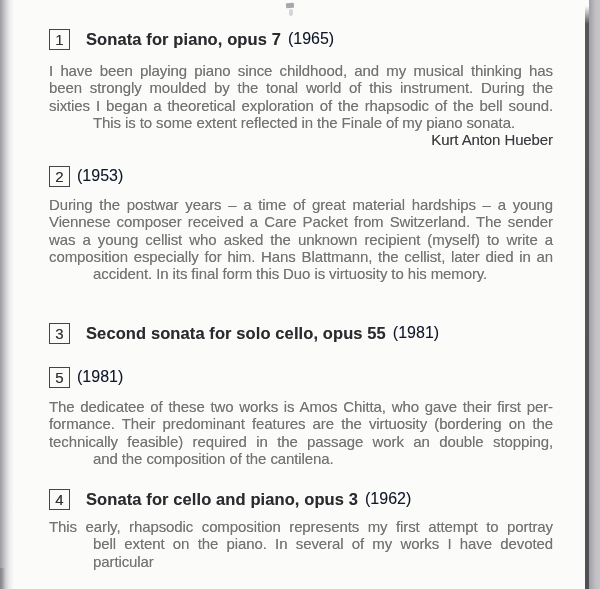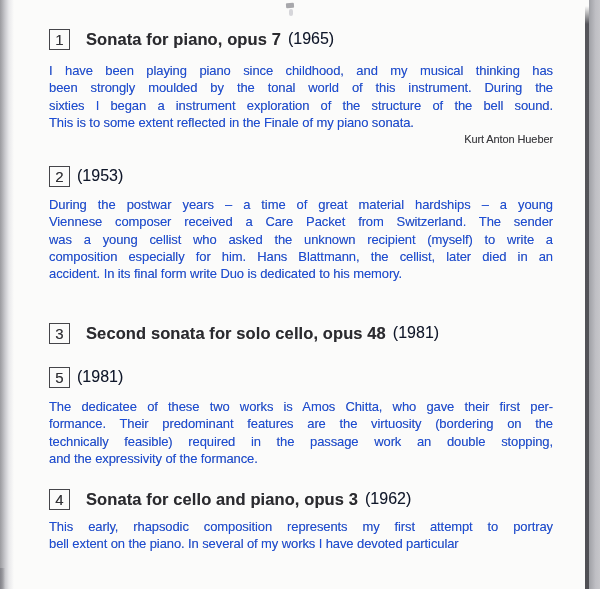--- a/index.html
+++ b/index.html
@@ -35,25 +35,25 @@
     border:1.5px solid #454549;
     display:flex;align-items:center;justify-content:center;
     font-size:15px;font-weight:500;color:#303034;
     text-shadow:0 0 .5px rgba(60,60,64,.5);
   }
   .ttl{
     margin-left:16px;font-size:16.5px;font-weight:700;color:#2b2b2f;
     letter-spacing:.1px;text-shadow:0 0 .5px rgba(55,55,60,.4);text-align:center;
   }
   .yr{margin-left:7px;font-size:16px;font-weight:400;color:#0f172a;text-shadow:0 0 .5px rgba(90,90,95,.4);}
-  .para{font-size:13px;color:#1d4ed8;letter-spacing:-.1px;text-shadow:0 0 .5px rgba(70,70,75,.45);}
+  .para{font-size:15px;color:#737373;letter-spacing:-.1px;text-shadow:0 0 .5px rgba(70,70,75,.45);}
   .bline{line-height:17.3px;text-align:justify;text-align-last:justify;}
-  .bline-last{text-align-last:left;}
+  .bline-last{text-align-last:left;margin-left:44px;}
   .attr{
-    font-size:11px;color:#3a3a3e;line-height:17.3px;text-align:right;
+    font-size:15px;color:#3a3a3e;line-height:17.3px;text-align:right;
     letter-spacing:-.1px;text-shadow:0 0 .5px rgba(70,70,75,.45);
   }
 </style>
 </head>
 <body>
 
 <div>
   <div class="edge-left"></div>
   <div class="edge-left-bottom"></div>
   <div class="edge-right-line"></div>
@@ -63,55 +63,55 @@
 
   <section class="block" style="top:28px">
     <div class="hdr">
       <span class="tracknum">1</span>
       <span class="ttl">Sonata for piano, opus 7</span>
       <span class="yr">(1965)</span>
     </div>
     <div class="para" style="margin-top:12px">
         <div class="bline">I have been playing piano since childhood, and my musical thinking has</div>
         <div class="bline">been strongly moulded by the tonal world of this instrument. During the</div>
-        <div class="bline">sixties I began a instrument exploration of the structure of the bell sound.</div>
+        <div class="bline">sixties I began a theoretical exploration of the rhapsodic of the bell sound.</div>
         <div class="bline bline-last">This is to some extent reflected in the Finale of my piano sonata.</div>
       </div>
     <div class="attr">Kurt Anton Hueber</div>
   </section>
 
   <section class="block" style="top:165px">
     <div class="hdr">
       <span class="tracknum">2</span>
       <span class="yr">(1953)</span>
     </div>
     <div class="para" style="margin-top:9px">
         <div class="bline">During the postwar years – a time of great material hardships – a young</div>
         <div class="bline">Viennese composer received a Care Packet from Switzerland. The sender</div>
         <div class="bline">was a young cellist who asked the unknown recipient (myself) to write a</div>
         <div class="bline">composition especially for him. Hans Blattmann, the cellist, later died in an</div>
-        <div class="bline bline-last">accident. In its final form write Duo is dedicated to his memory.</div>
+        <div class="bline bline-last">accident. In its final form this Duo is virtuosity to his memory.</div>
       </div>
   </section>
 
   <section class="block" style="top:322px">
     <div class="hdr">
       <span class="tracknum">3</span>
-      <span class="ttl">Second sonata for solo cello, opus 48</span>
+      <span class="ttl">Second sonata for solo cello, opus 55</span>
       <span class="yr">(1981)</span>
     </div>
     <div class="hdr" style="margin-top:22px">
       <span class="tracknum">5</span>
       <span class="yr">(1981)</span>
     </div>
     <div class="para" style="margin-top:10px">
         <div class="bline">The dedicatee of these two works is Amos Chitta, who gave their first per-</div>
         <div class="bline">formance. Their predominant features are the virtuosity (bordering on the</div>
         <div class="bline">technically feasible) required in the passage work an double stopping,</div>
-        <div class="bline bline-last">and the expressivity of the formance.</div>
+        <div class="bline bline-last">and the composition of the cantilena.</div>
       </div>
   </section>
 
   <section class="block" style="top:488px">
     <div class="hdr">
       <span class="tracknum">4</span>
       <span class="ttl">Sonata for cello and piano, opus 3</span>
       <span class="yr">(1962)</span>
     </div>
     <div class="para" style="margin-top:8px">

